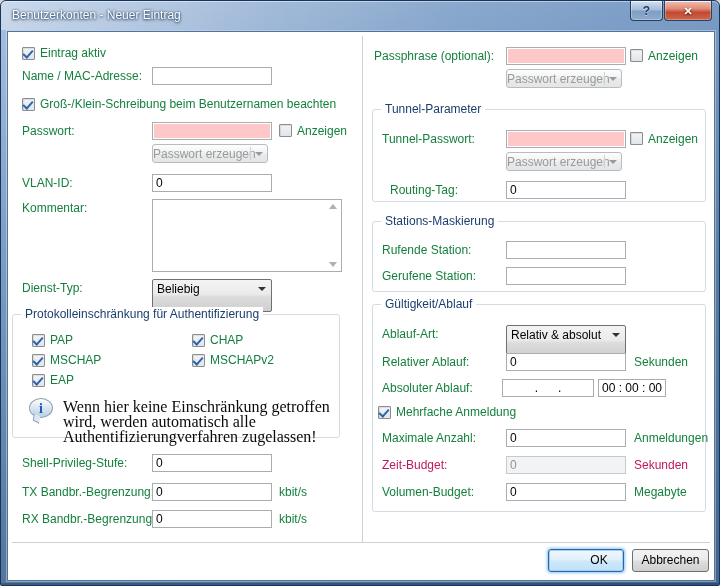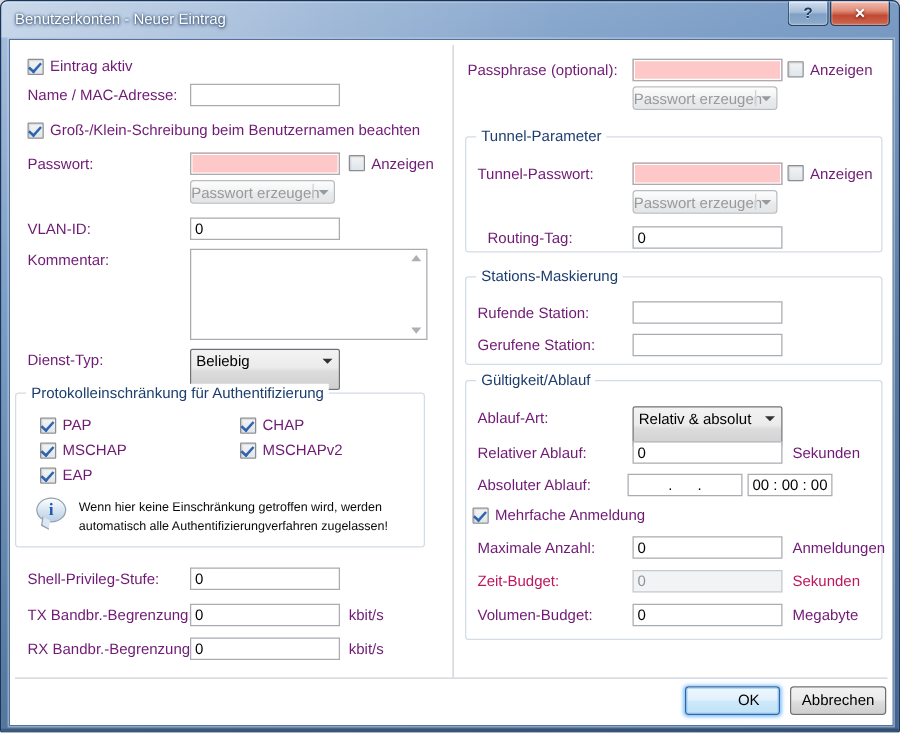--- a/index.html
+++ b/index.html
@@ -18,21 +18,21 @@
     text-shadow:0 1px 3px #1d3c63,0 0 2px rgba(20,45,80,.8);white-space:nowrap;}
   .capbtn{position:absolute;top:0;height:20px;border:1px solid #26425f;border-top:none;
     border-radius:0 0 4px 4px;text-align:center;
     box-shadow:inset 0 1px 0 rgba(255,255,255,.65), inset 0 0 0 1px rgba(255,255,255,.28);}
   .helpbtn{left:629px;width:33px;background:linear-gradient(#d4e0ee,#a6bcd8 45%,#7fa0c6 55%,#8eabca);}
   .helpbtn span{font-size:12px;font-weight:bold;color:#1b3a60;line-height:19px;text-shadow:0 1px 0 rgba(255,255,255,.55);}
   .closebtn{left:663px;width:48px;background:linear-gradient(#f3beb2,#e08d79 40%,#c24933 60%,#cd6850);}
   .closebtn span{font-size:11px;font-weight:bold;color:#fff;line-height:19px;text-shadow:0 1px 2px rgba(70,5,0,.85);}
   .client{position:absolute;left:6px;top:30px;width:708px;height:550px;background:#fff;
     border:1px solid #51749f;box-shadow:0 0 0 1px rgba(255,255,255,.35);}
-  .lbl{position:absolute;font-size:12px;line-height:14px;color:#701a75;white-space:nowrap;}
+  .lbl{position:absolute;font-size:12px;line-height:14px;color:#15803d;white-space:nowrap;}
   .dis{color:#be185d;}
   .inp{position:absolute;height:18px;width:120px;border:1px solid #a9acb1;background:#fff;
     font-family:"Liberation Sans",sans-serif;font-size:12px;color:#000;padding:0 3px;}
   .pink{background:#ffc8c8;box-shadow:inset 0 0 0 1px #fff;}
   .inp[disabled]{background:#f2f3f4;border-color:#c6cacd;color:#8f9398;}
   .cb{position:absolute;width:13px;height:13px;border:1px solid #8b8d90;border-radius:1px;
     background:linear-gradient(#f4f5f6,#dfe5ea);box-shadow:inset 1px 1px 1px rgba(0,0,0,.10);}
   .cb.on::after{content:"";position:absolute;left:2px;top:0px;width:4px;height:8px;
     border-right:2px solid #2e63ad;border-bottom:2px solid #2e63ad;transform:rotate(42deg);}
   .combo{position:absolute;width:120px;height:33px;border:1px solid #6e7073;border-radius:2px;
@@ -62,21 +62,21 @@
   .btn.default{border-color:#2f64a8;
     box-shadow:0 0 3px 1px rgba(95,175,245,.75), inset 0 0 0 1px #9fd0f2;
     background:linear-gradient(#eef7fd,#e2f1fc 45%,#cde8fa 55%,#c0e2f8);padding-left:26px;}
   .infoicon{position:absolute;width:24px;height:20px;border:1px solid #93a0ae;border-radius:50%;
     background:linear-gradient(#fdfefe,#d2e1ef 60%,#b9cfe4);}
   .infoicon::before{content:"";position:absolute;left:3px;bottom:-5px;width:6px;height:6px;
     background:#dbe7f2;border-left:1px solid #93a0ae;border-bottom:1px solid #93a0ae;
     transform:rotate(28deg) skewX(20deg);}
   .infoicon span{position:absolute;left:0;right:0;top:2px;text-align:center;
     font-family:"Liberation Serif",serif;font-weight:bold;font-size:14px;line-height:16px;color:#1f5bb0;}
-  .infotext{position:absolute;font-size:10px;line-height:15px;color:#0a0a0a;}
+  .infotext{position:absolute;font-size:16px;line-height:15px;color:#0a0a0a;font-family:Liberation Serif, serif;}
   .dtf{position:absolute;height:18px;border:1px solid #a9acb1;background:#fff;font-size:12px;
     color:#000;text-align:center;line-height:16px;white-space:pre;}
 </style>
 </head>
 <body>
 
 <div class="win">
   <div class="titlebar">
     <div class="title">Benutzerkonten - Neuer Eintrag</div>
   </div>

